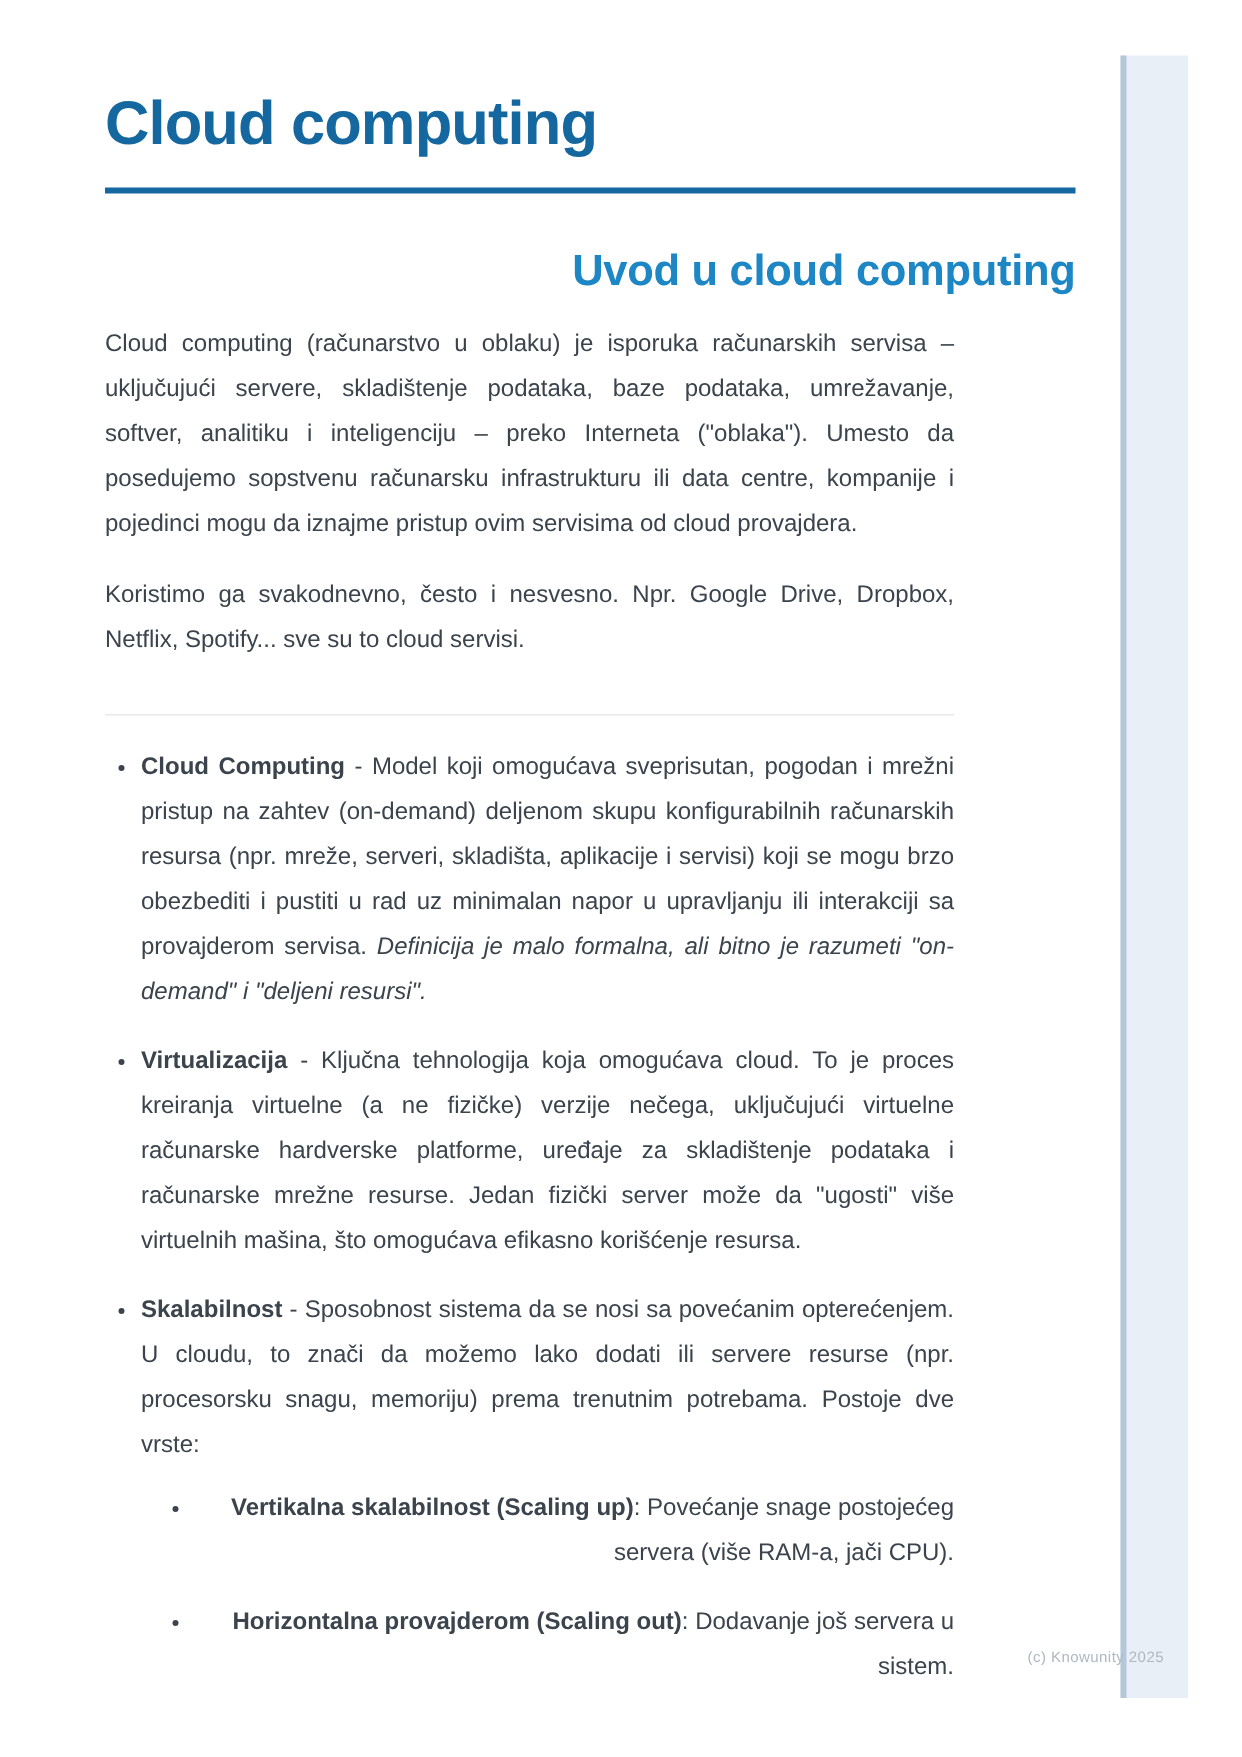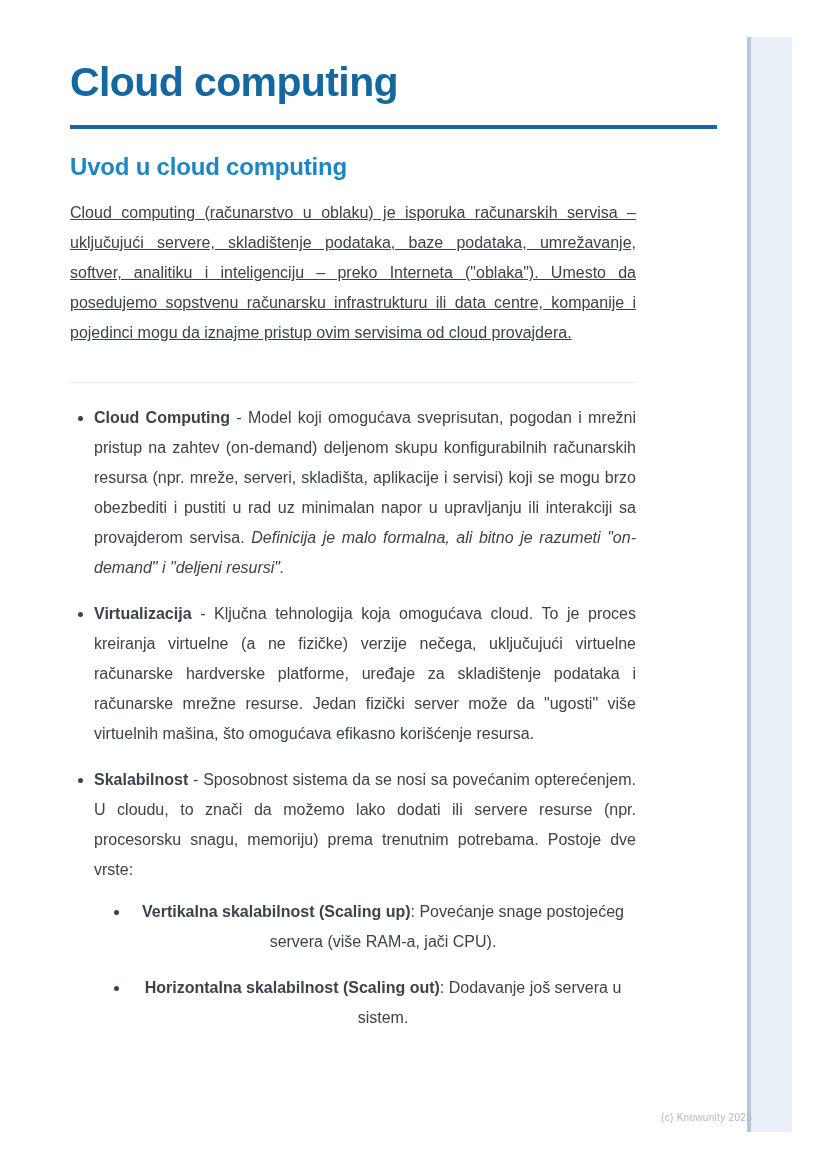--- a/index.html
+++ b/index.html
@@ -14,27 +14,26 @@
   .side-rail {
     position: absolute;
     left: 747px; top: 37px;
     width: 45px; height: 1095px;
     background: #e9eff6;
     border-left: 4px solid #b5c8d9;
     z-index: 1;
   }
   .watermark {
     position: absolute;
-    left: 661px; top: 1100px;
+    left: 685px; top: 1100px;
     font-size: 10px;
     letter-spacing: 0.3px;
     color: #aeb8c2;
     z-index: 3;
     white-space: nowrap;
-    margin-top: 12px;
   }
   .content {
     position: absolute;
     left: 70px; top: 60px;
     width: 647px;
     z-index: 2;
   }
   h1.doc-title {
     margin: 0;
     font-size: 41px;
@@ -42,34 +41,34 @@
     font-weight: bold;
     letter-spacing: -0.6px;
     color: #15689f;
   }
   .title-rule {
     margin-top: 20px;
     height: 4px;
     background: #15689f;
   }
   h2.section-heading {
-    margin: 24px 0 0;
-    font-size: 24px;
+    margin: 36px 0 0;
+    font-size: 29px;
     font-weight: bold;
     letter-spacing: -0.2px;
     color: #1d86c4;
+    text-align: right;
   }
   .para {
     margin: 17px 0 0;
     width: 566px;
     font-size: 16px;
     line-height: 30px;
     color: #3b434c;
     text-align: justify;
-    text-decoration: underline;
   }
   hr.divider {
     border: none;
     border-top: 1px solid #e8eaec;
     margin: 34px 0 0;
     width: 566px;
   }
   ul.bullets {
     margin: 20px 0 0;
     padding-left: 24px;
@@ -84,55 +83,56 @@
     margin-bottom: 16px;
   }
   ul.bullets ul.nested {
     margin: 12px 0 0;
     padding-left: 36px;
     list-style: disc;
   }
   ul.bullets ul.nested > li {
     width: auto;
     max-width: 506px;
-    text-align: center;
+    text-align: right;
     margin-bottom: 16px;
   }
   .term { font-weight: bold; }
   em.note { font-style: italic; }
 </style>
 </head>
 <body>
 
 <div class="side-rail"></div>
 <div class="watermark">(c) Knowunity 2025</div>
 
 <main class="content">
 
   <h1 class="doc-title">Cloud computing</h1>
   <div class="title-rule"></div>
 
   <section>
     <h2 class="section-heading">Uvod u cloud computing</h2>
     <p class="para">Cloud computing (računarstvo u oblaku) je isporuka računarskih servisa – uključujući servere, skladištenje podataka, baze podataka, umrežavanje, softver, analitiku i inteligenciju – preko Interneta ("oblaka"). Umesto da posedujemo sopstvenu računarsku infrastrukturu ili data centre, kompanije i pojedinci mogu da iznajme pristup ovim servisima od cloud provajdera.</p>
+    <p class="para">Koristimo ga svakodnevno, često i nesvesno. Npr. Google Drive, Dropbox, Netflix, Spotify... sve su to cloud servisi.</p>
   </section>
 
   <hr class="divider">
 
   <section>
 
     <ul class="bullets">
 
       <li><span class="term">Cloud Computing</span><span> - </span><span>Model koji omogućava sveprisutan, pogodan i mrežni pristup na zahtev (on-demand) deljenom skupu konfigurabilnih računarskih resursa (npr. mreže, serveri, skladišta, aplikacije i servisi) koji se mogu brzo obezbediti i pustiti u rad uz minimalan napor u upravljanju ili interakciji sa provajderom servisa. </span><em class="note">Definicija je malo formalna, ali bitno je razumeti "on-demand" i "deljeni resursi".</em></li>
 
       <li><span class="term">Virtualizacija</span><span> - </span><span>Ključna tehnologija koja omogućava cloud. To je proces kreiranja virtuelne (a ne fizičke) verzije nečega, uključujući virtuelne računarske hardverske platforme, uređaje za skladištenje podataka i računarske mrežne resurse. Jedan fizički server može da "ugosti" više virtuelnih mašina, što omogućava efikasno korišćenje resursa.</span></li>
 
       <li><span class="term">Skalabilnost</span><span> - </span><span>Sposobnost sistema da se nosi sa povećanim opterećenjem. U cloudu, to znači da možemo lako dodati ili servere resurse (npr. procesorsku snagu, memoriju) prema trenutnim potrebama. Postoje dve vrste:</span>
         <ul class="nested">
           <li><span class="term">Vertikalna skalabilnost (Scaling up)</span><span>: </span><span>Povećanje snage postojećeg servera (više RAM-a, jači CPU).</span></li>
-          <li><span class="term">Horizontalna skalabilnost (Scaling out)</span><span>: </span><span>Dodavanje još servera u sistem.</span></li>
+          <li><span class="term">Horizontalna provajderom (Scaling out)</span><span>: </span><span>Dodavanje još servera u sistem.</span></li>
         </ul>
       </li>
 
     </ul>
   </section>
 
 </main>
 
 </body></html>

